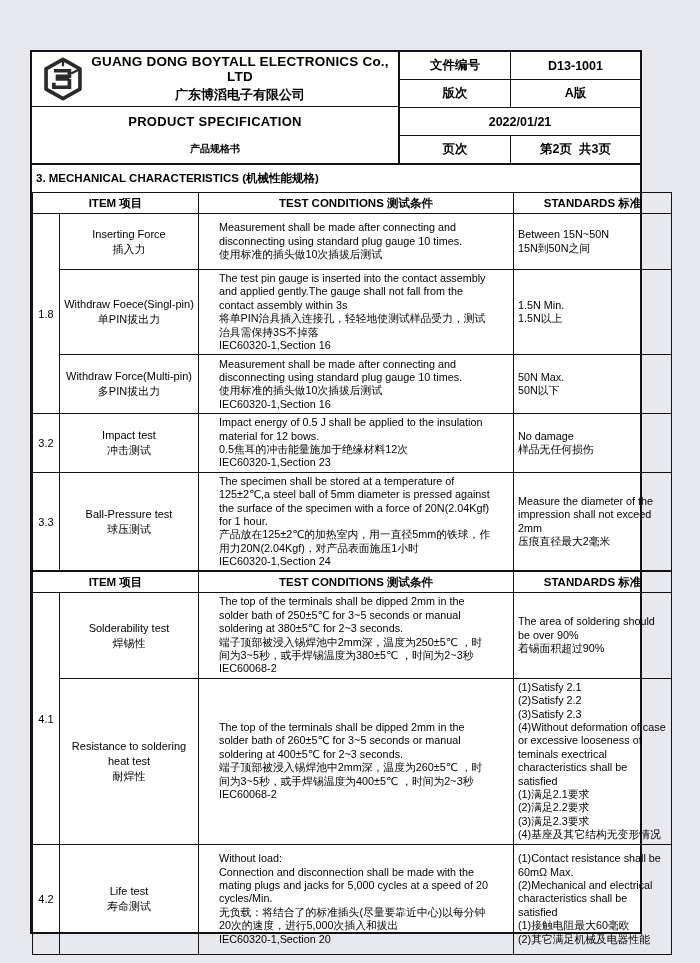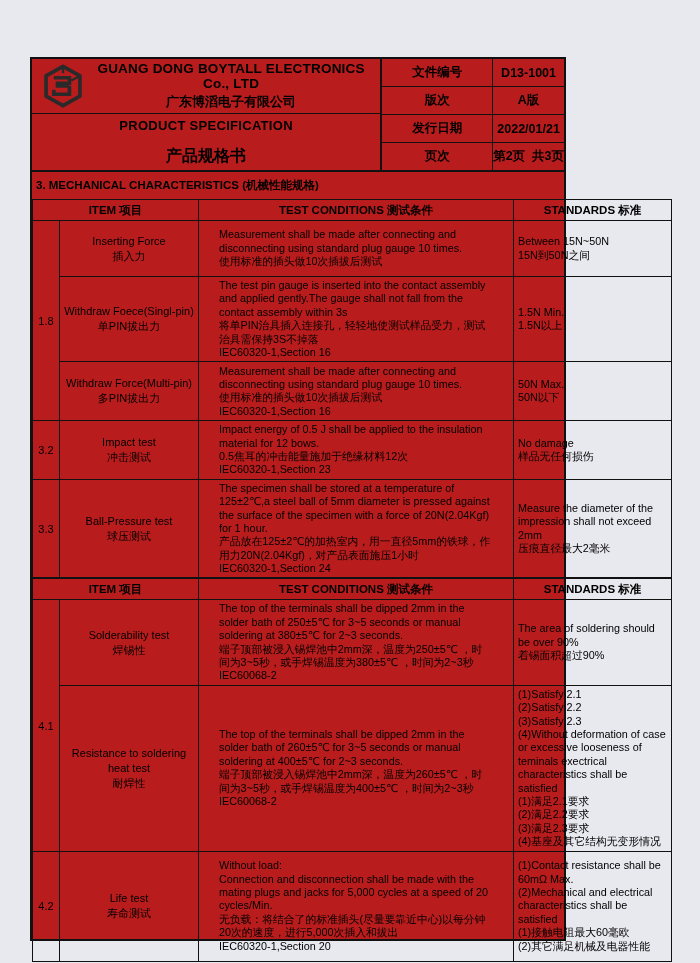--- a/index.html
+++ b/index.html
@@ -6,37 +6,37 @@
   html,body { width:700px; height:963px; }
   body {
     background:#e8e8ef;
     font-family:"Liberation Sans","DejaVu Sans",sans-serif;
     color:#000;
     position:relative;
     overflow:hidden;
   }
   .doc {
     position:absolute;
-    left:30px; top:57px;
-    width:536px; height:884px;
-    background:#b91c1c;
+    left:30px; top:50px;
+    width:612px; height:884px;
+    background:#ffffff;
     border:2.5px solid #111;
   }
 
   
   .header { display:flex; height:113px; border-bottom:2px solid #111; }
   .header-left { width:368px; border-right:2px solid #111; display:flex; flex-direction:column; }
   .company-block { height:55px; border-bottom:1.5px solid #111; display:flex; align-items:center; padding:0 6px; }
   .logo-wrap { width:50px; display:flex; justify-content:center; }
   .company-text { flex:1; text-align:center; }
   .company-en { font-size:13.5px; font-weight:bold; letter-spacing:0.2px; }
   .company-cn { font-size:13px; font-weight:bold; margin-top:2px; }
   .title-block { flex:1; display:flex; flex-direction:column; align-items:center; justify-content:center; }
   .doc-title-en { font-size:13px; font-weight:bold; letter-spacing:0.3px; }
-  .doc-title-cn { font-size:16px; font-weight:bold; margin-top:13px; }
+  .doc-title-cn { font-size:10px; font-weight:bold; margin-top:13px; }
   .header-right { flex:1; display:flex; flex-direction:column; }
   .hr-row { flex:1; display:flex; border-bottom:1.5px solid #111; }
   .hr-row:last-child { border-bottom:none; }
   .hr-label { width:111px; border-right:1.5px solid #111; display:flex; align-items:center; justify-content:center; font-size:12.5px; font-weight:bold; }
   .hr-value { flex:1; display:flex; align-items:center; justify-content:center; font-size:12.5px; font-weight:bold; white-space:pre;text-align:right; }
 
   
   .section-title {
     height:27px; display:flex; align-items:center;
     padding-left:4px; font-size:11.5px; font-weight:bold;
@@ -82,21 +82,20 @@
     <div class="header-right">
       <div class="hr-row">
         <div class="hr-label">文件编号</div>
         <div class="hr-value">D13-1001</div>
       </div>
       <div class="hr-row">
         <div class="hr-label">版次</div>
         <div class="hr-value">A版</div>
       </div>
       <div class="hr-row">
-        <div class="hr-label">发行日期</div>
         <div class="hr-value">2022/01/21</div>
       </div>
       <div class="hr-row">
         <div class="hr-label">页次</div>
         <div class="hr-value">第2页  共3页</div>
       </div>
     </div>
   </div>
 
   <div class="section-title">3. MECHANICAL CHARACTERISTICS  (机械性能规格)</div>

